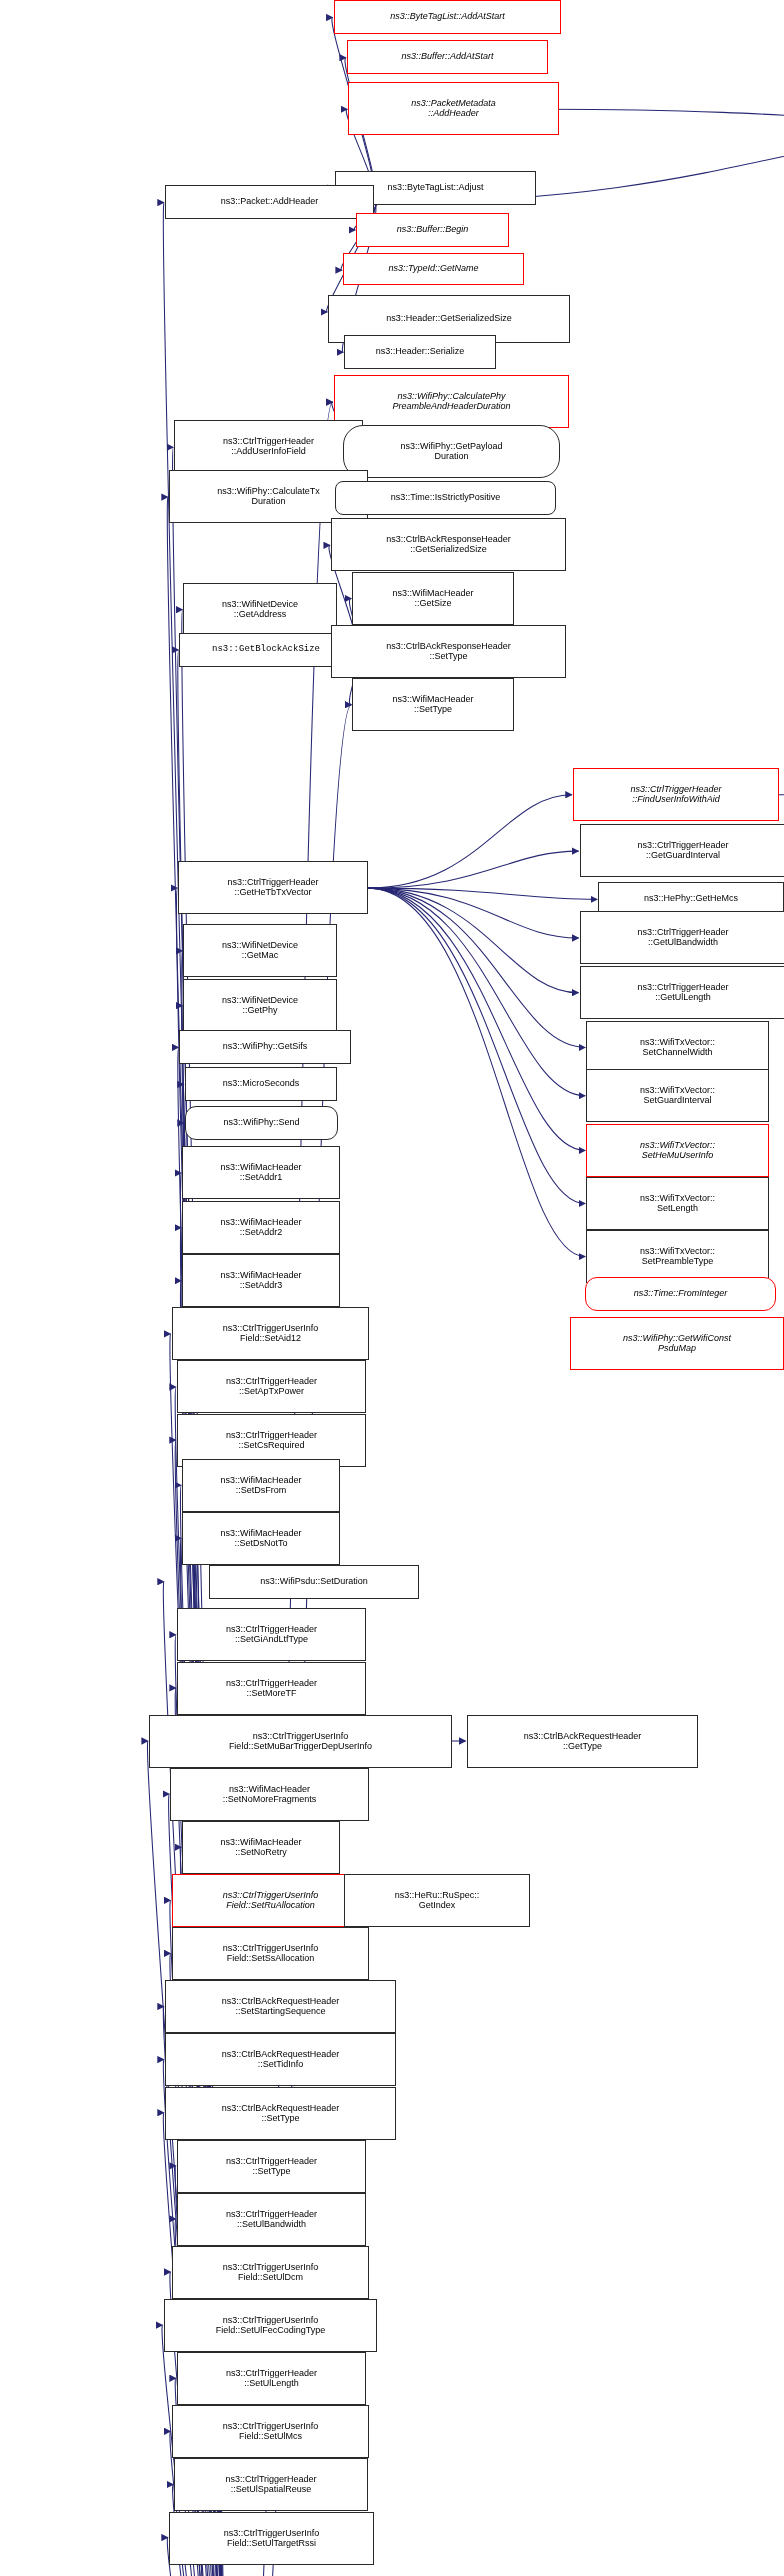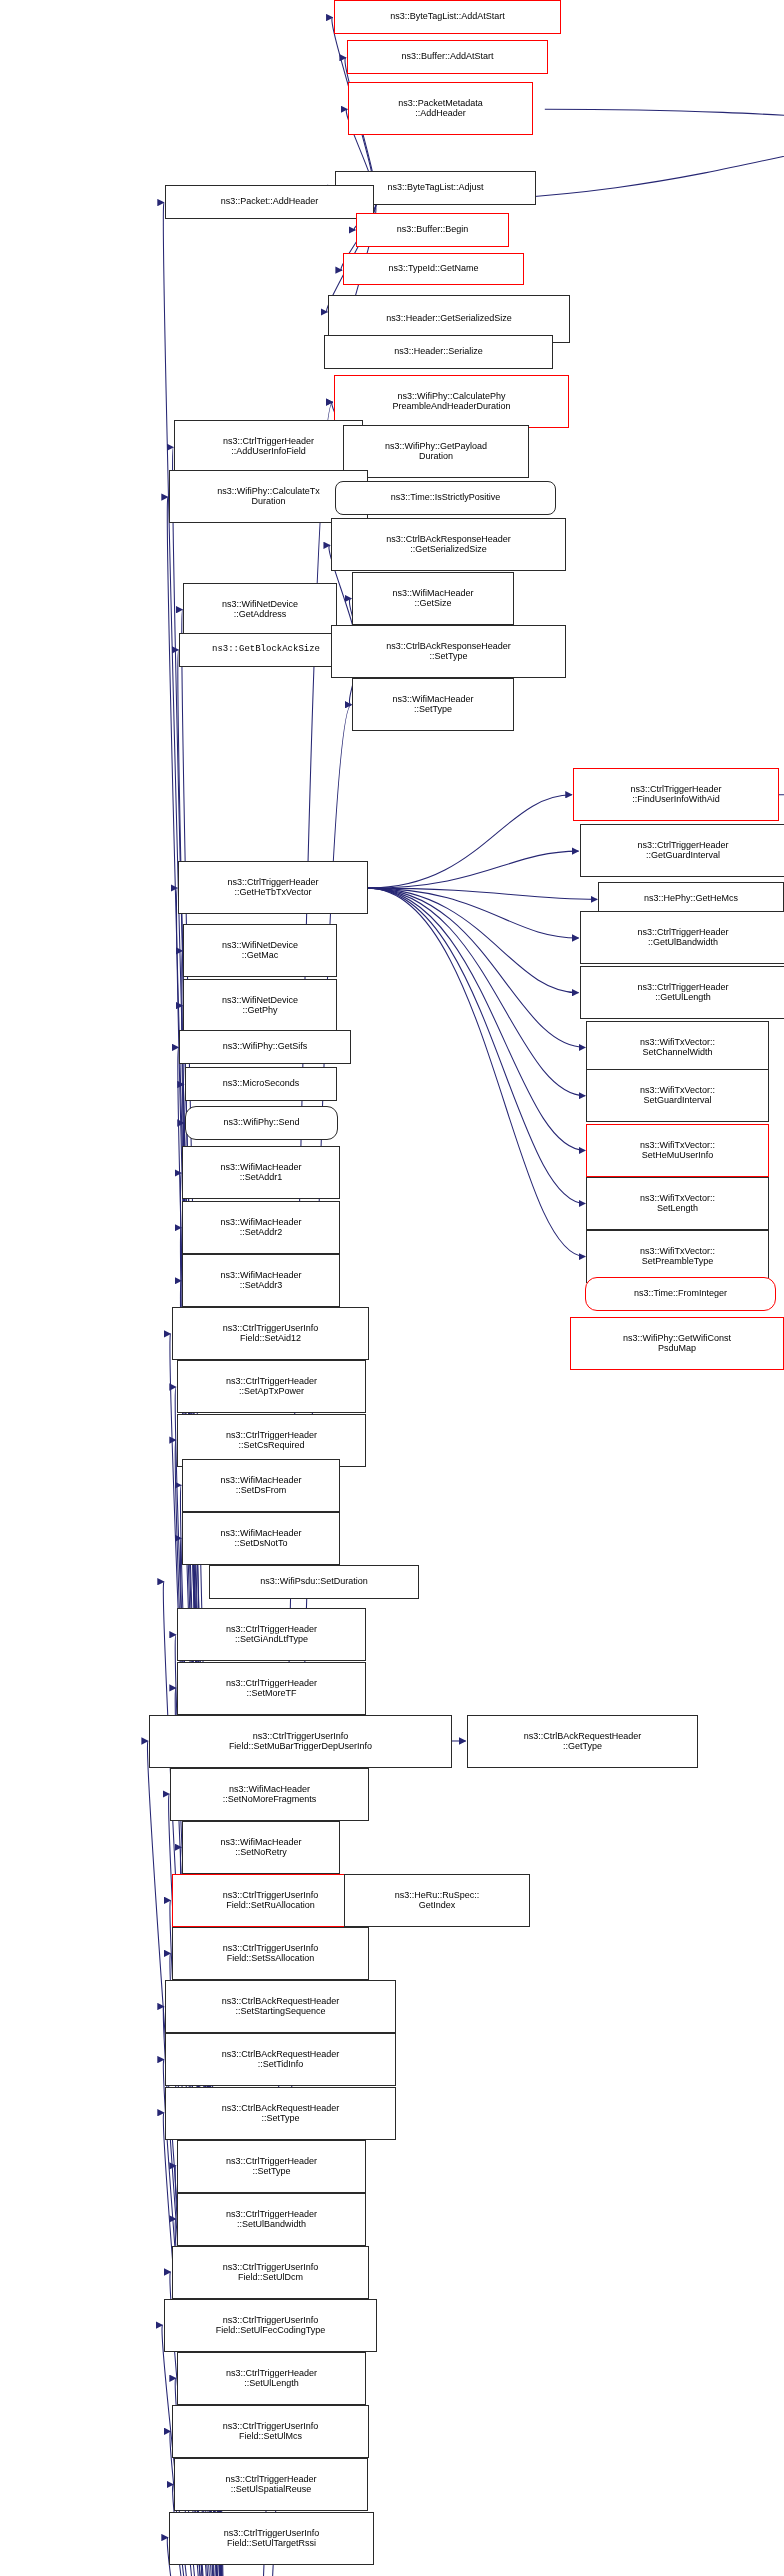--- a/index.html
+++ b/index.html
@@ -4,21 +4,21 @@
 <style>
   html,body{margin:0;padding:0;background:#ffffff;}
   body{font-family:"Liberation Sans","DejaVu Sans",sans-serif;}
   #graph{position:relative;width:784px;height:2576px;background:#fff;overflow:hidden;}
   svg.edges{position:absolute;left:0;top:0;width:784px;height:2576px;pointer-events:none;}
   .node{position:absolute;box-sizing:border-box;background:#ffffff;
         border:0.8px solid #2a2a2a;display:flex;align-items:center;justify-content:center;
         text-align:center;line-height:1.08;color:#000;
         font-family:"Liberation Sans","DejaVu Sans",sans-serif;font-size:9px;
         padding:0.8px 2.4px;white-space:pre-line;}
-  .node.red{border:0.8px solid #ff0000;}
+  .node.red{border:0.8px solid #ff0000;font-style:italic;}
   .node span{display:block;width:100%;}
 </style>
 </head>
 <body>
 
 <div id="graph">
   <svg class="edges" viewBox="0 0 968 3179">
     <defs>
       <marker id="arrow" viewBox="0 0 10 10" refX="9" refY="5" markerWidth="7" markerHeight="7" orient="auto-start-reverse">
         <path d="M 0 0 L 10 5 L 0 10 z" fill="#262673"></path>
@@ -93,33 +93,33 @@
         <path d="M 278.9152542372881 3717.4431250000002 C 296.9152542372881 3717.4431250000002, 199.84745762711862 3001.1746875000003, 210.64745762711863 3001.1746875000003" marker-end="url(#arrow)"></path>
         <path d="M 278.9152542372881 3717.4431250000002 C 296.9152542372881 3717.4431250000002, 203.128813559322 3066.7415625000003, 213.928813559322 3066.7415625000003" marker-end="url(#arrow)"></path>
         <path d="M 278.9152542372881 3717.4431250000002 C 296.9152542372881 3717.4431250000002, 196.56610169491523 3132.3084375000003, 207.36610169491524 3132.3084375000003" marker-end="url(#arrow)"></path>
         <path d="M 278.9152542372881 3717.4431250000002 C 364.0906779661017 3717.4431250000002, 382.674406779661 869.2578125, 433.77966101694915 869.2578125" marker-end="url(#arrow)"></path>
         <path d="M 278.9152542372881 3717.4431250000002 C 351.45745762711863 3717.4431250000002, 367.2848474576271 495.7253125, 410.8101694915254 495.7253125" marker-end="url(#arrow)"></path>
       </g>
   </svg>
   <div id="node-layer">
       <div class="node red" style="left: 334px; top: 0px; width: 227px; height: 34px;"><span>ns3::ByteTagList::AddAtStart</span></div>
       <div class="node red" style="left: 347px; top: 40px; width: 201px; height: 34px;"><span>ns3::Buffer::AddAtStart</span></div>
-      <div class="node red" style="left: 348px; top: 82px; width: 185px; height: 53px;"><span>ns3::PacketMetadata
+      <div class="node red" style="left: 348px; top: 82px; width: 211px; height: 53px;"><span>ns3::PacketMetadata
 ::AddHeader</span></div>
       <div class="node" style="left: 335px; top: 171px; width: 201px; height: 34px;"><span>ns3::ByteTagList::Adjust</span></div>
       <div class="node" style="left: 165px; top: 185px; width: 209px; height: 34px;"><span>ns3::Packet::AddHeader</span></div>
       <div class="node red" style="left: 356px; top: 213px; width: 153px; height: 34px;"><span>ns3::Buffer::Begin</span></div>
       <div class="node red" style="left: 343px; top: 253px; width: 181px; height: 32px; justify-content: flex-end;"><span>ns3::TypeId::GetName</span></div>
       <div class="node" style="left: 328px; top: 295px; width: 242px; height: 48px;"><span>ns3::Header::GetSerializedSize</span></div>
-      <div class="node" style="left: 324px; top: 335px; width: 229px; height: 34px;"><span>ns3::Header::Serialize</span></div>
+      <div class="node" style="left: 344px; top: 335px; width: 152px; height: 34px;"><span>ns3::Header::Serialize</span></div>
       <div class="node red" style="left: 334px; top: 375px; width: 235px; height: 53px;"><span>ns3::WifiPhy::CalculatePhy
 PreambleAndHeaderDuration</span></div>
       <div class="node" style="left: 174px; top: 420px; width: 189px; height: 53px;"><span>ns3::CtrlTriggerHeader
 ::AddUserInfoField</span></div>
-      <div class="node" style="left: 343px; top: 425px; width: 186px; height: 53px;"><span>ns3::WifiPhy::GetPayload
+      <div class="node" style="left: 343px; top: 425px; width: 217px; height: 53px; border-radius: 20px;"><span>ns3::WifiPhy::GetPayload
 Duration</span></div>
       <div class="node" style="left: 169px; top: 470px; width: 199px; height: 53px;"><span>ns3::WifiPhy::CalculateTx
 Duration</span></div>
       <div class="node" style="left: 335px; top: 481px; width: 221px; height: 34px; border-radius: 8px;"><span>ns3::Time::IsStrictlyPositive</span></div>
       <div class="node" style="left: 331px; top: 518px; width: 235px; height: 53px;"><span>ns3::CtrlBAckResponseHeader
 ::GetSerializedSize</span></div>
       <div class="node" style="left: 183px; top: 583px; width: 154px; height: 53px;"><span>ns3::WifiNetDevice
 ::GetAddress</span></div>
       <div class="node" style="left: 352px; top: 572px; width: 162px; height: 53px;"><span>ns3::WifiMacHeader
 ::GetSize</span></div>

